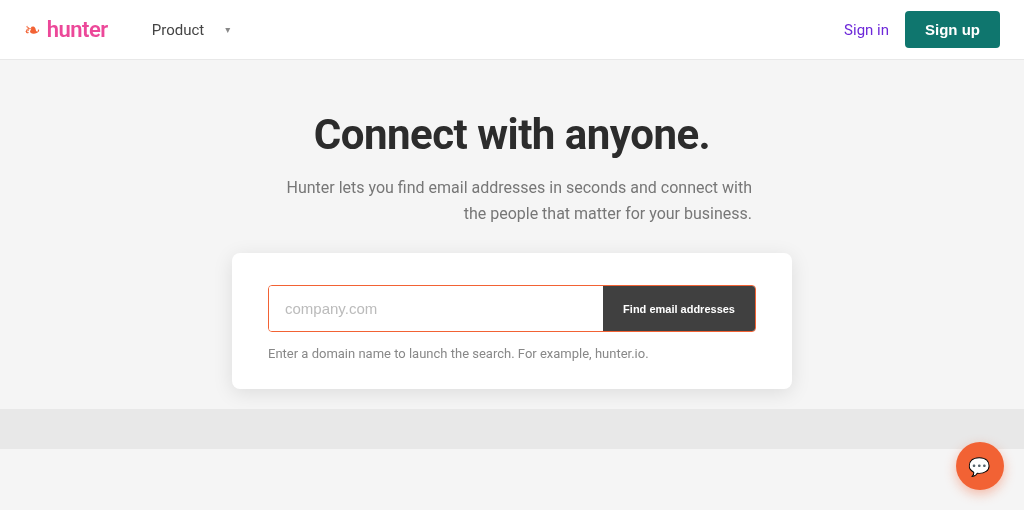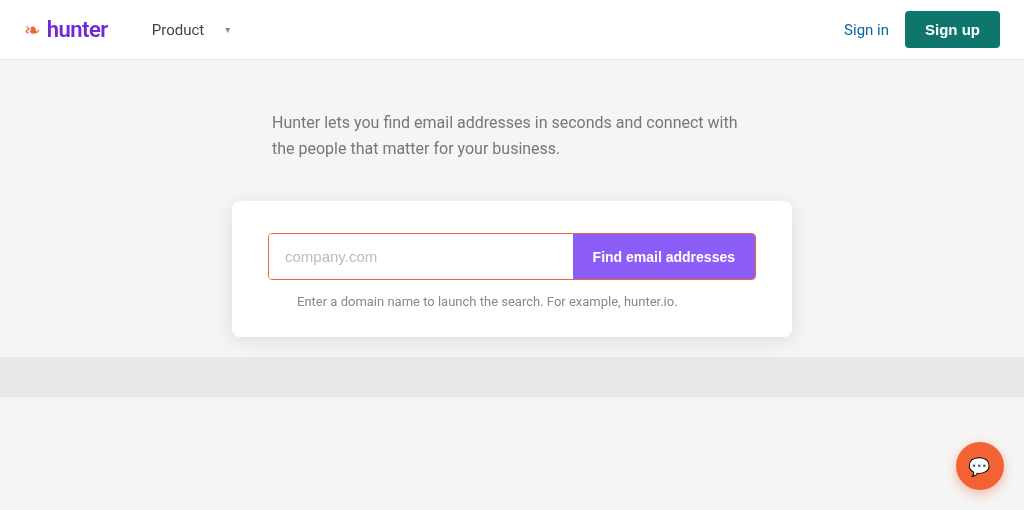--- a/index.html
+++ b/index.html
@@ -36,21 +36,21 @@
       text-decoration: none;
       margin-right: 32px;
     }
 
     .brand-icon {
       color: #f26234;
       font-size: 20px;
     }
 
     .brand-name {
-      color: #6d28d9;
+      color: #ec4899;
       font-size: 22px;
       font-weight: 600;
       letter-spacing: -0.5px;
     }
 
     .navbar-nav {
       display: flex;
       align-items: center;
       gap: 4px;
       flex: 1;
@@ -73,21 +73,21 @@
       color: #888;
     }
 
     .navbar-actions {
       display: flex;
       align-items: center;
       gap: 16px;
     }
 
     .signin-link {
-      color: #0369a1;
+      color: #6d28d9;
       font-size: 15px;
       cursor: pointer;
       text-decoration: none;
     }
 
     .signup-button {
       background: #0f766e;
       color: #fff;
       border: none;
       border-radius: 4px;
@@ -112,24 +112,24 @@
       font-weight: 700;
       color: #2c2c2c;
       text-align: center;
       margin-bottom: 16px;
       letter-spacing: -0.5px;
     }
 
     .hero-subtitle {
       font-size: 16px;
       color: #777;
-      text-align: left;
+      text-align: right;
       line-height: 1.6;
       max-width: 480px;
-      margin-bottom: 40px;
+      margin-bottom: 27px;
     }
 
     
     .search-card {
       background: #ffffff;
       border-radius: 8px;
       box-shadow: 0 4px 20px rgba(0,0,0,0.10);
       padding: 32px 36px 28px;
       width: 560px;
     }
@@ -151,34 +151,33 @@
       font-size: 15px;
       color: #333;
       background: #fff;
     }
 
     .search-input::placeholder {
       color: #bbb;
     }
 
     .search-button {
-      background: #8b5cf6;
+      background: #404040;
       color: #fff;
       border: none;
       padding: 14px 20px;
-      font-size: 14px;
+      font-size: 11px;
       font-weight: 600;
       cursor: pointer;
       white-space: nowrap;
     }
 
     .search-hint {
       font-size: 13px;
       color: #888;
-      margin-left: 29px;
     }
 
     
     .bottom-strip {
       background: #e8e8e8;
       height: 40px;
       width: 100%;
       margin-top: 20px;
     }
 
@@ -216,20 +215,21 @@
     </a>
   </div>
 
   <div class="navbar-actions">
     <a class="signin-link" href="#">Sign in</a>
     <button class="signup-button">Sign up</button>
   </div>
 </nav>
 
 <section class="hero">
+  <h1 class="hero-title">Connect with anyone.</h1>
   <p class="hero-subtitle">Hunter lets you find email addresses in seconds and connect with the people that matter for your business.</p>
 
   <div class="search-card">
     <div class="search-row">
       <input class="search-input" type="text" placeholder="company.com" style="">
       <button class="search-button">Find email addresses</button>
     </div>
     <p class="search-hint">Enter a domain name to launch the search. For example, hunter.io.</p>
   </div>
 

